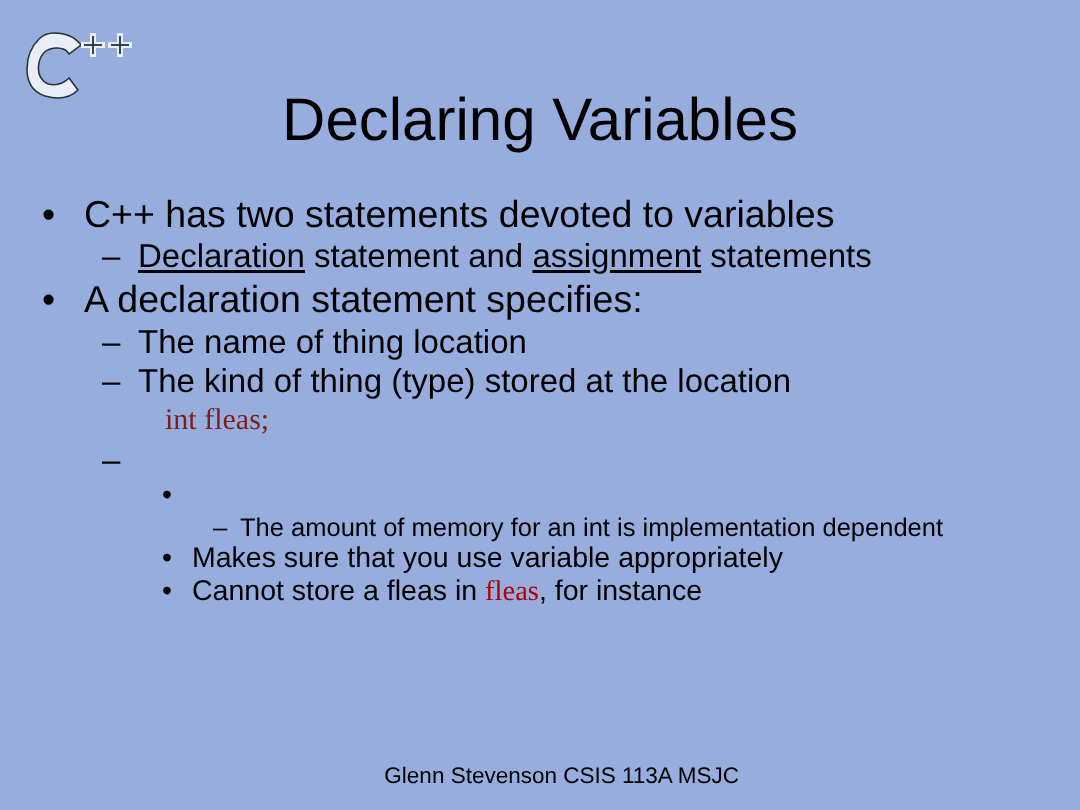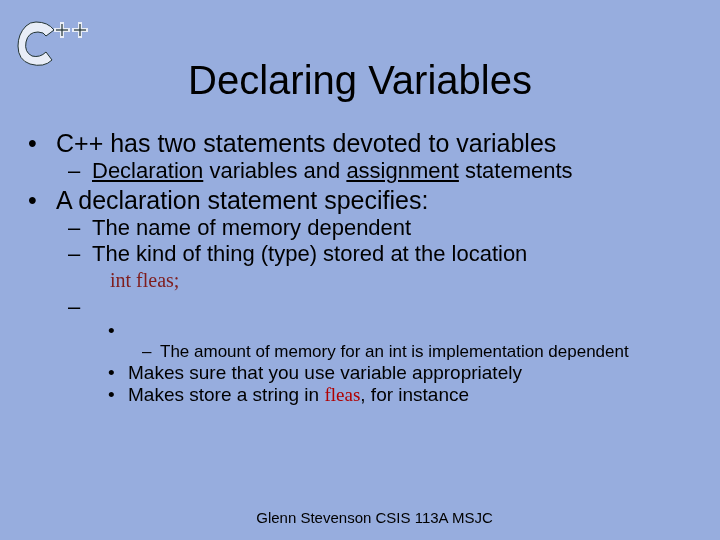--- a/index.html
+++ b/index.html
@@ -92,36 +92,36 @@
     <li>
       <div class="row">
           <span class="bullet">•</span>
         <span>C++ has two statements devoted to variables</span>
         </div>
       <ul class="lvl2">
         <li>
             <div class="row">
               <span class="bullet">–</span>
           <span>
-            <span class="underline">Declaration</span><span> variables and </span><span class="underline">assignment</span><span> statements</span>
+            <span class="underline">Declaration</span><span> statement and </span><span class="underline">assignment</span><span> statements</span>
           </span>
             </div>
           </li>
       </ul>
     </li>
     <li>
       <div class="row">
           <span class="bullet">•</span>
         <span>A declaration statement specifies:</span>
         </div>
       <ul class="lvl2">
         <li>
             <div class="row">
               <span class="bullet">–</span>
-          <span>The name of memory dependent</span>
+          <span>The name of thing location</span>
             </div>
           </li>
         <li>
             <div class="row">
               <span class="bullet">–</span>
           <span>The kind of thing (type) stored at the location</span>
             </div>
           </li>
       </ul>
       <div class="code-block">int fleas;</div>
@@ -147,21 +147,21 @@
             <li>
                 <div class="row">
                   <span class="bullet">•</span>
               <span>Makes sure that you use variable appropriately</span>
                 </div>
               </li>
             <li>
                 <div class="row">
                   <span class="bullet">•</span>
               <span>
-                <span>Makes store a string in </span><span class="kw">fleas</span><span>, for instance</span>
+                <span>Cannot store a fleas in </span><span class="kw">fleas</span><span>, for instance</span>
               </span>
                 </div>
               </li>
           </ul>
         </li>
       </ul>
     </li>
   </ul>
 </div>
 

